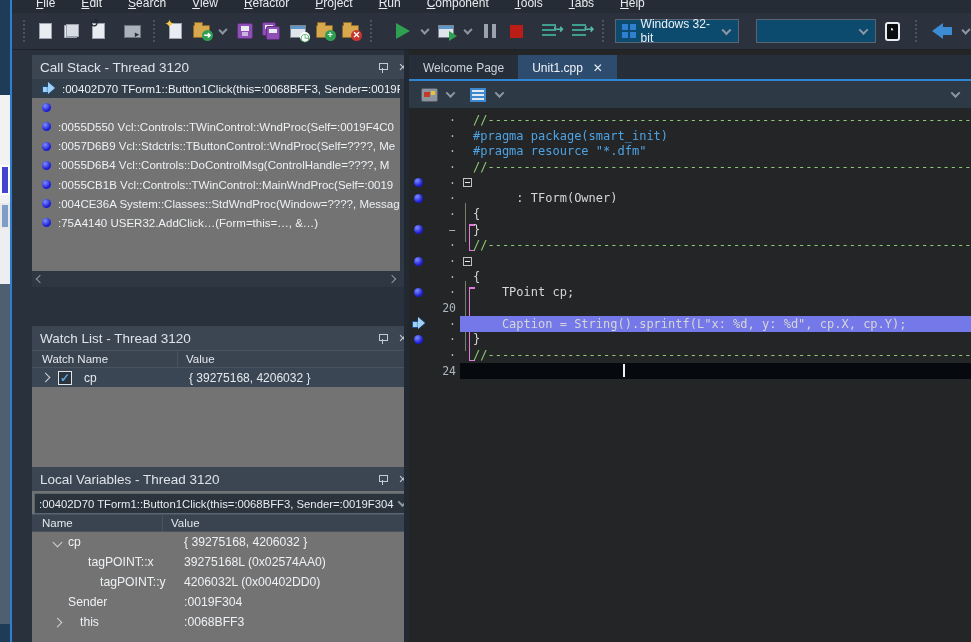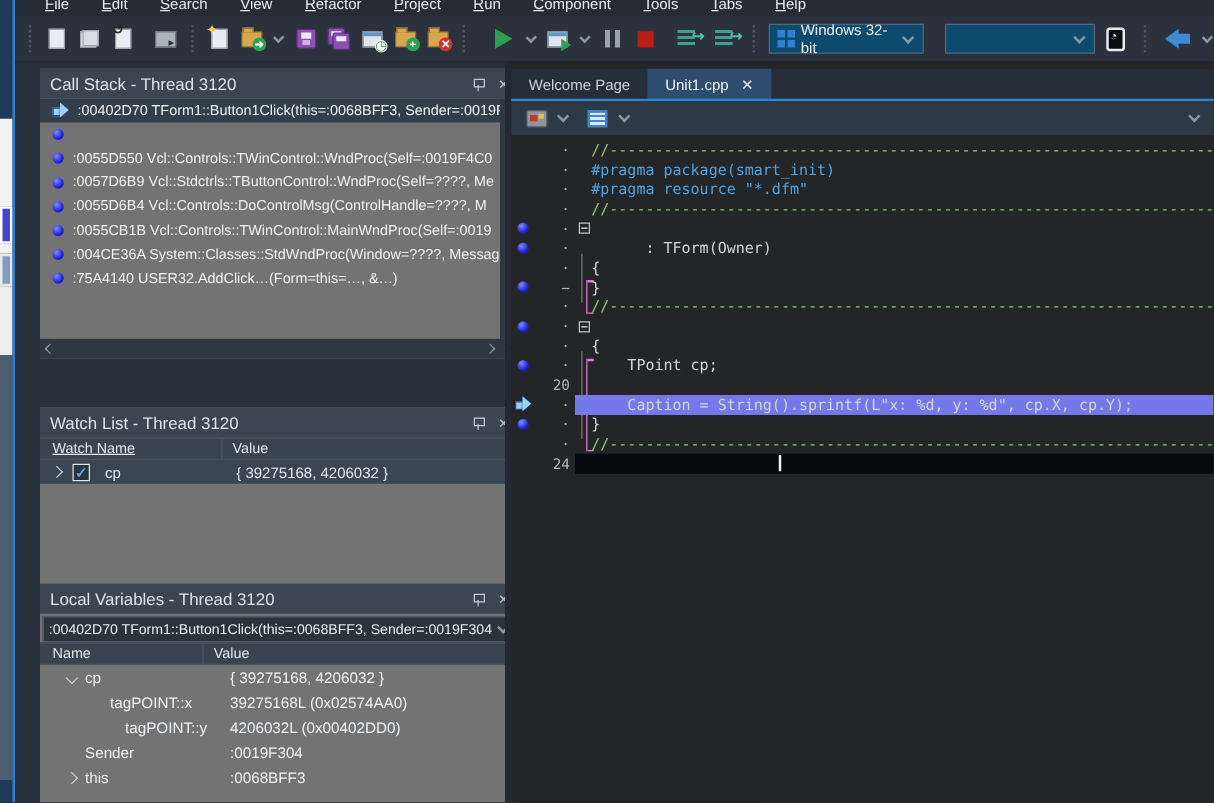--- a/index.html
+++ b/index.html
@@ -330,21 +330,21 @@
 
     <section class="panel" style="top:240px;height:169px;margin-top:36px;">
       <div class="ptitle">
         <span>Watch List - Thread 3120</span>
         <span class="ptools">
           <span class="pin"></span>
           <span class="xclose">×</span>
         </span>
       </div>
       <div class="ghead">
-        <span class="c1" style="width:145px;text-decoration:underline;">Watch Name</span>
+        <span class="c1" style="width:145px;">Watch Name</span>
         <span class="gdiv"></span>
         <span style="padding-left:8px;">Value</span>
       </div>
       <div id="watch-rows">
           <div class="wrow" style="position: relative;">
             <span style="width:26px;display:flex;justify-content:center;">
               <span class="tchev right"></span>
             </span>
             <span class="checkbox">✓</span>
             <span style="margin-left:12px;white-space:nowrap;">cp</span>
@@ -393,21 +393,21 @@
           </div>
           <div class="lvrow">
             <span class="lv-chev"></span>
             <span class="lv-name" style="margin-left: 0px;">Sender</span>
             <span class="lv-val">:0019F304</span>
           </div>
           <div class="lvrow">
             <span class="lv-chev">
               <span class="tchev right"></span>
             </span>
-            <span class="lv-name" style="margin-left: 0px;">this</span>
+            <span class="lv-name" style="margin-left: 12px;">this</span>
             <span class="lv-val">:0068BFF3</span>
           </div>
         </div>
     </section>
   </div>
 
   <div id="splitter"></div>
 
   <div id="editor">
     <div id="tabstrip">

